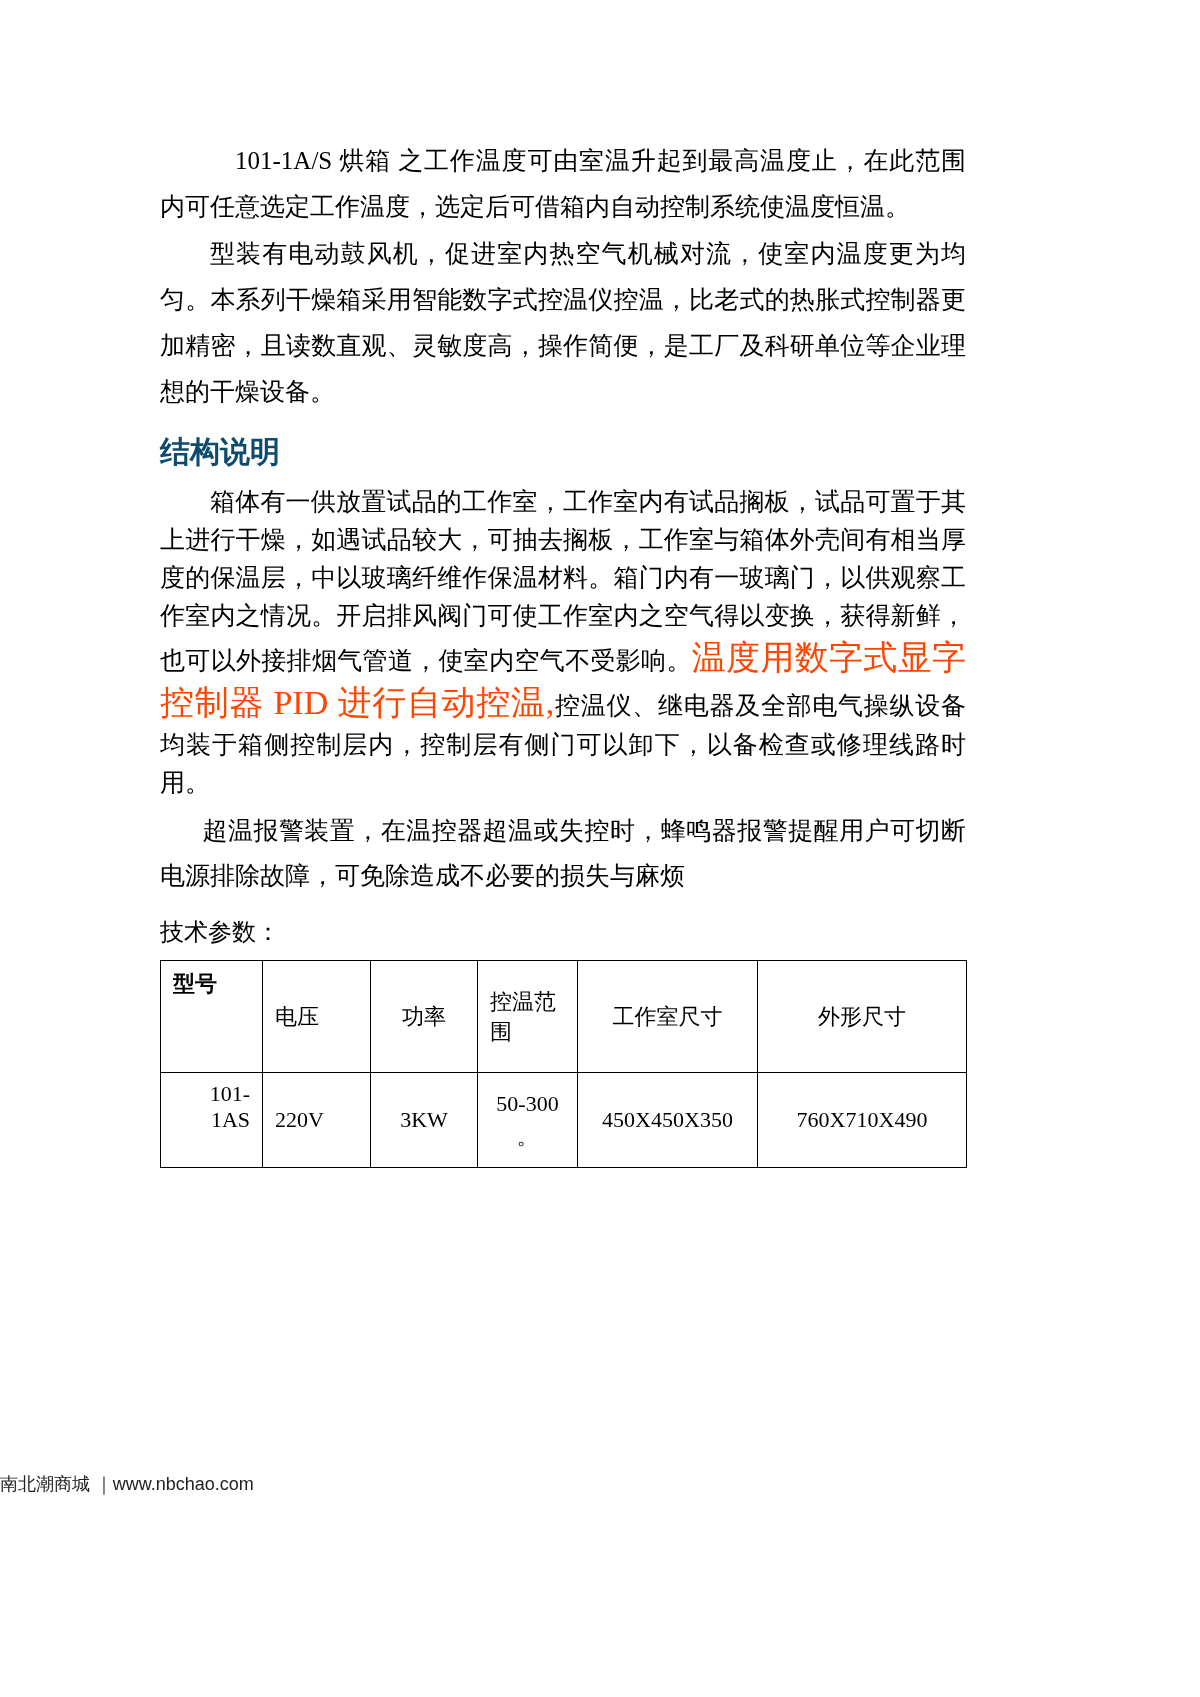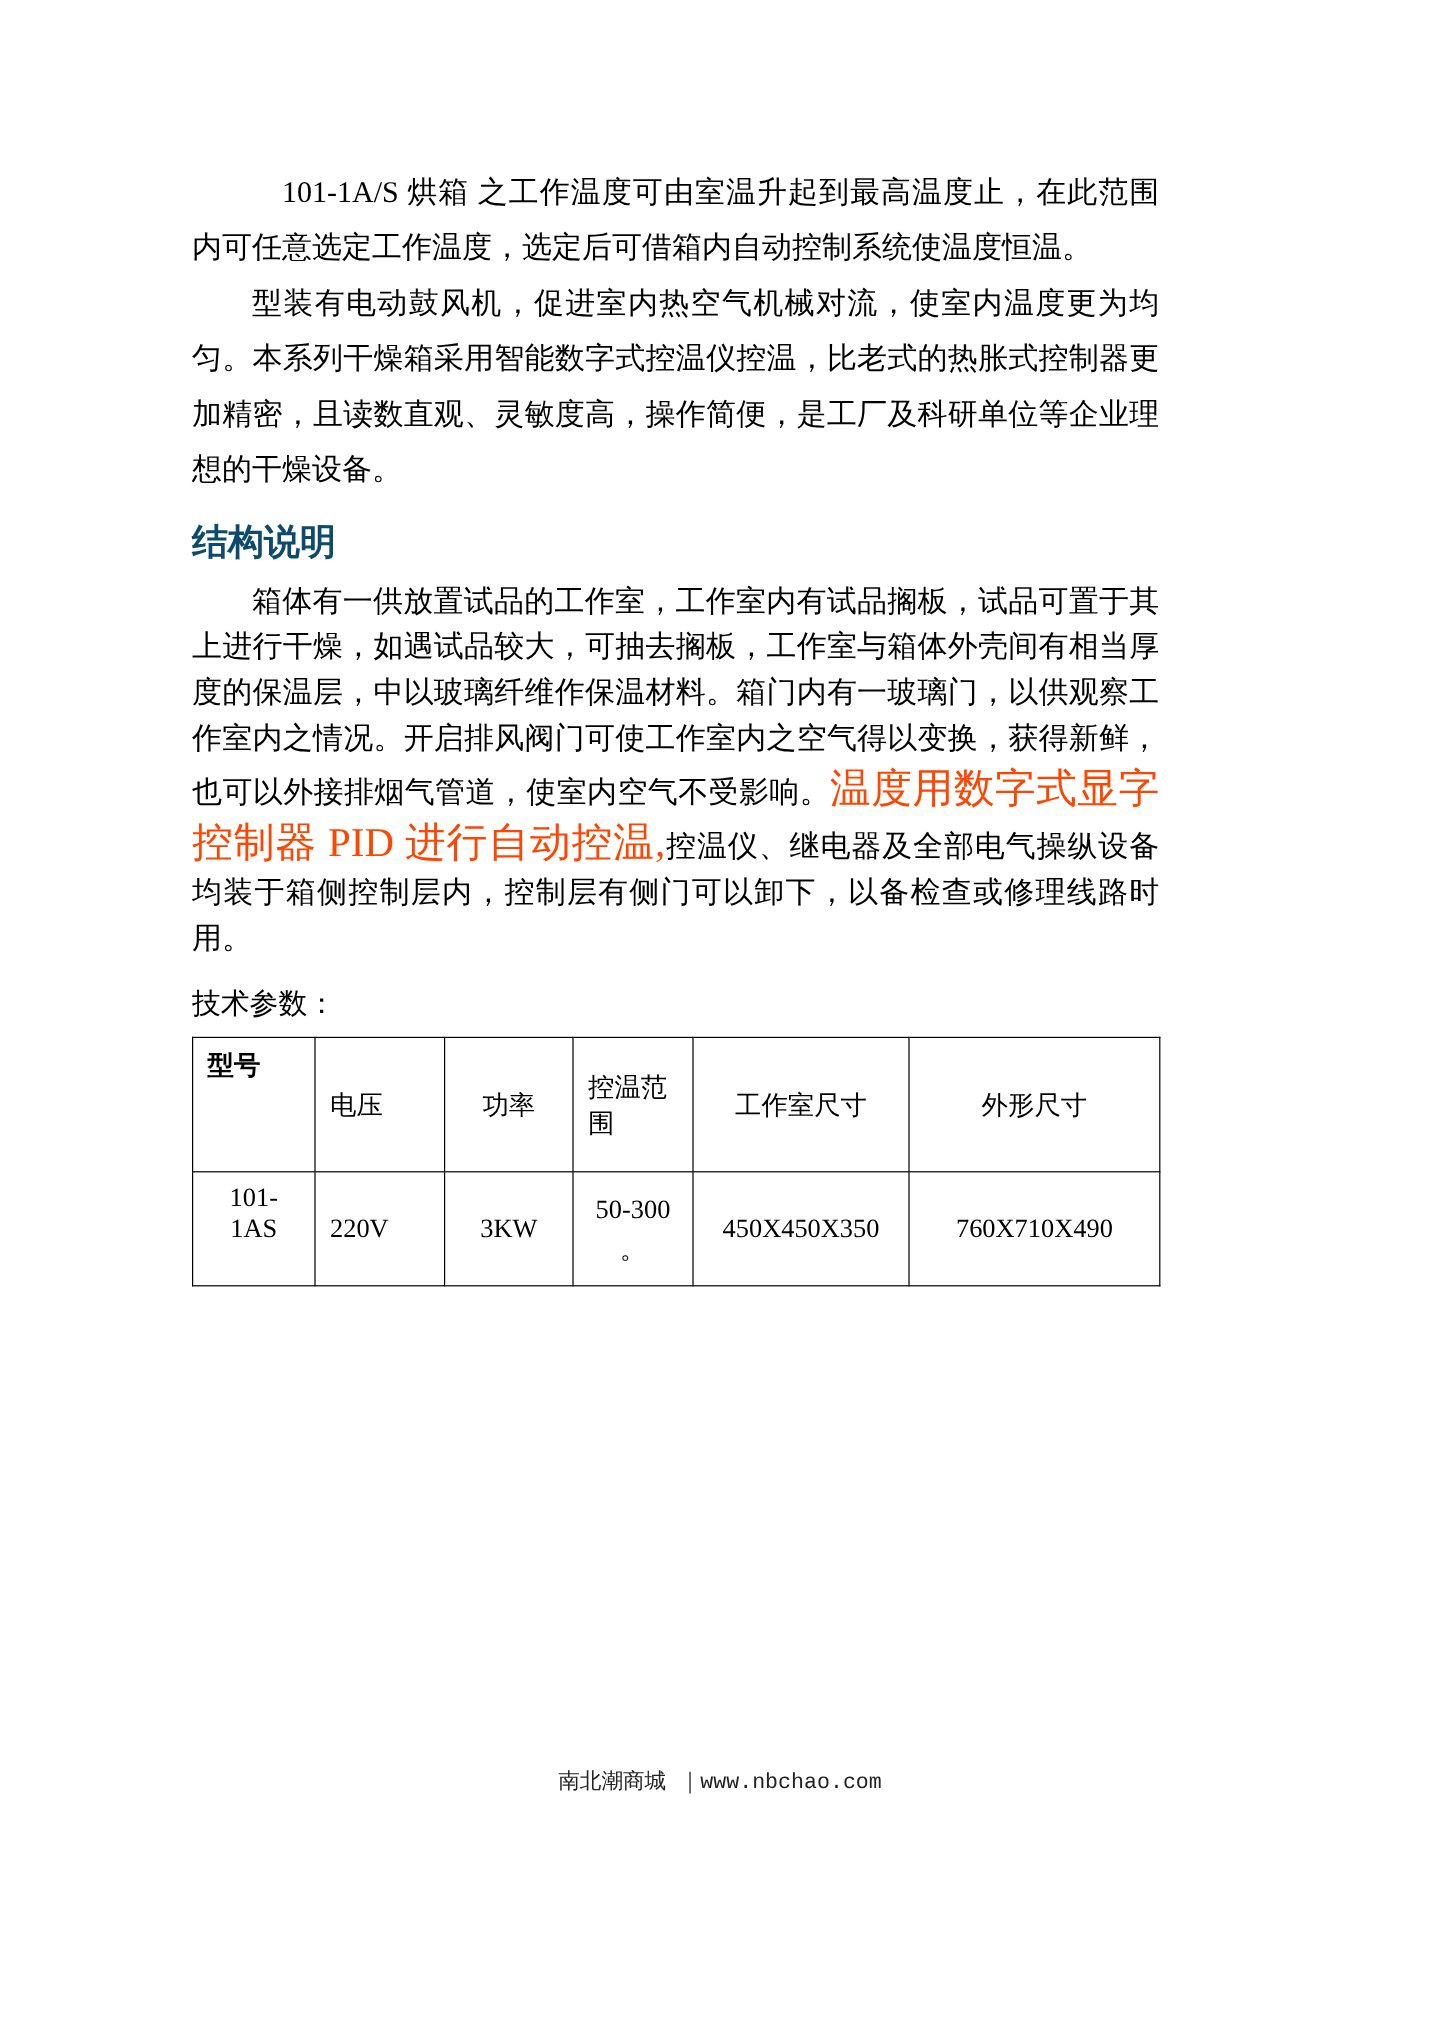--- a/index.html
+++ b/index.html
@@ -65,51 +65,51 @@
   .spec-table tr.data-row td { height:95px; }
   .th-model {
     vertical-align:top !important;
     font-weight:bold;
     font-size:24px;
     text-align:left;
   }
   .cell-model {
     vertical-align:top !important;
     font-size:24px;
-    text-align:center;
+    text-align:right;
   }
   .c-left { text-align:left; }
   .c-center { text-align:center; }
   .big { font-size:24px; }
   .range-cell div { line-height:1.5;text-align:center; }
   .footer {
     position:absolute;
     top:1472px; left:0;
     width:100%;
-    text-align:center;
     font-size:18px;
     color:#222222;
-    font-family:Liberation Mono, monospace;
+    font-family:Liberation Sans, sans-serif;
   }
 </style>
 </head>
 <body>
 
 <div class="page">
   <main class="content">
 
 
     <p class="para lead ind-3">101-1A/S 烘箱 之工作温度可由室温升起到最高温度止，在此范围内可任意选定工作温度，选定后可借箱内自动控制系统使温度恒温。</p>
 
     <p class="para lead ind-2">型装有电动鼓风机，促进室内热空气机械对流，使室内温度更为均匀。本系列干燥箱采用智能数字式控温仪控温，比老式的热胀式控制器更加精密，且读数直观、灵敏度高，操作简便，是工厂及科研单位等企业理想的干燥设备。</p>
 
     <h2 class="heading">结构说明</h2>
 
     <p class="para tight ind-2"><span>箱体有一供放置试品的工作室，工作室内有试品搁板，试品可置于其上进行干燥，如遇试品较大，可抽去搁板，工作室与箱体外壳间有相当厚度的保温层，中以玻璃纤维作保温材料。箱门内有一玻璃门，以供观察工作室内之情况。开启排风阀门可使工作室内之空气得以变换，获得新鲜，也可以外接排烟气管道，使室内空气不受影响。</span><span class="t-orange">温度用数字式显字控制器 PID 进行自动控温,</span><span>控温仪、继电器及全部电气操纵设备均装于箱侧控制层内，控制层有侧门可以卸下，以备检查或修理线路时用。</span></p>
 
+    <p class="para loose ind-17">超温报警装置，在温控器超温或失控时，蜂鸣器报警提醒用户可切断电源排除故障，可免除造成不必要的损失与麻烦</p>
 
     <p class="para specs-label">技术参数：</p>
 
     <table class="spec-table">
       <colgroup>
         <col style="width:102px">
         <col style="width:108px">
         <col style="width:107px">
         <col style="width:100px">
         <col style="width:180px">

